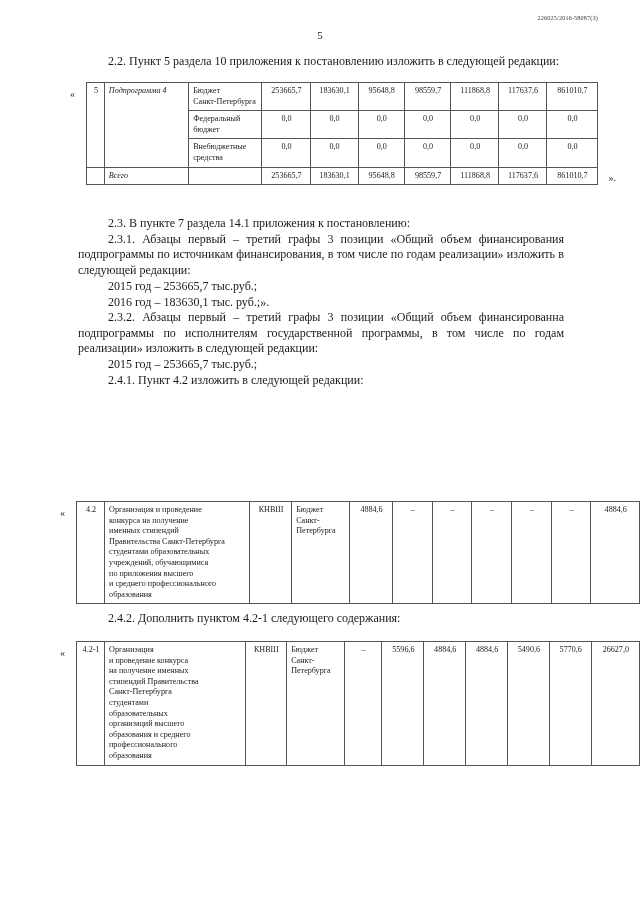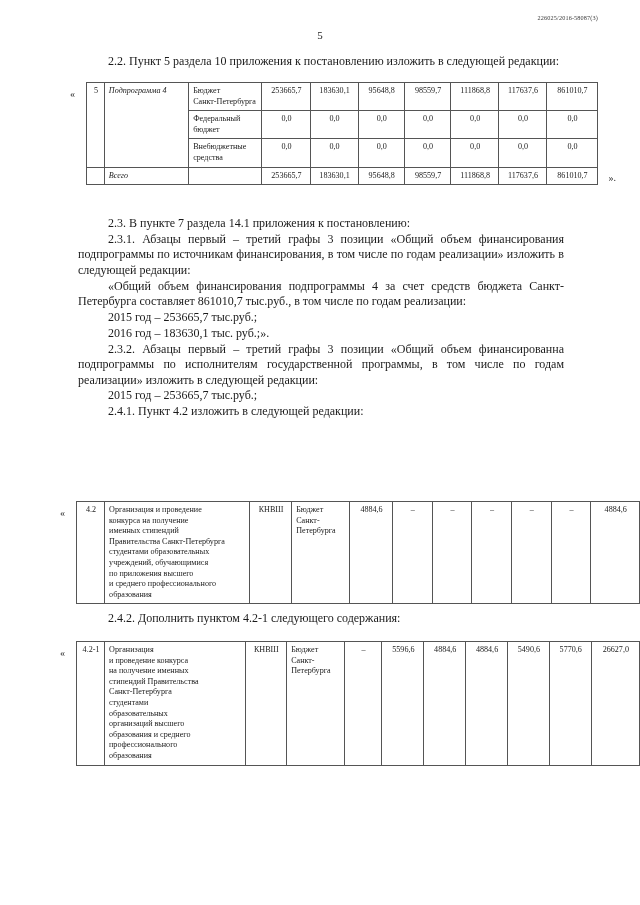--- a/index.html
+++ b/index.html
@@ -183,21 +183,20 @@
         <td class="c-total">861010,7</td>
       </tr>
     </tbody>
       </table>
     <span class="guillemet-right">».</span>
   </div>
 
   <div class="blk-2-3">
     <p class="para">2.3. В пункте 7 раздела 14.1 приложения к постановлению:</p>
     <p class="para">2.3.1. Абзацы первый – третий графы 3 позиции «Общий объем финансирования подпрограммы по источникам финансирования, в том числе по годам реализации» изложить в следующей редакции:</p>
-    <p class="para">«Общий объем финансирования подпрограммы 4 за счет средств бюджета Санкт-Петербурга составляет 861010,7 тыс.руб., в том числе по годам реализации:</p>
     <p class="para">2015 год – 253665,7 тыс.руб.;</p>
     <p class="para">2016 год – 183630,1 тыс. руб.;».</p>
     <p class="para">2.3.2. Абзацы первый – третий графы 3 позиции «Общий объем финансированна подпрограммы по исполнителям государственной программы, в том числе по годам реализации» изложить в следующей редакции:</p>
     <p class="para">2015 год – 253665,7 тыс.руб.;</p>
     <p class="para">2.4.1. Пункт 4.2 изложить в следующей редакции:</p>
   </div>
 
   <div class="tablewrap t2">
     <span class="guillemet-left">«</span>
     <table class="doc table-measure" id="table-measure-4-2">

